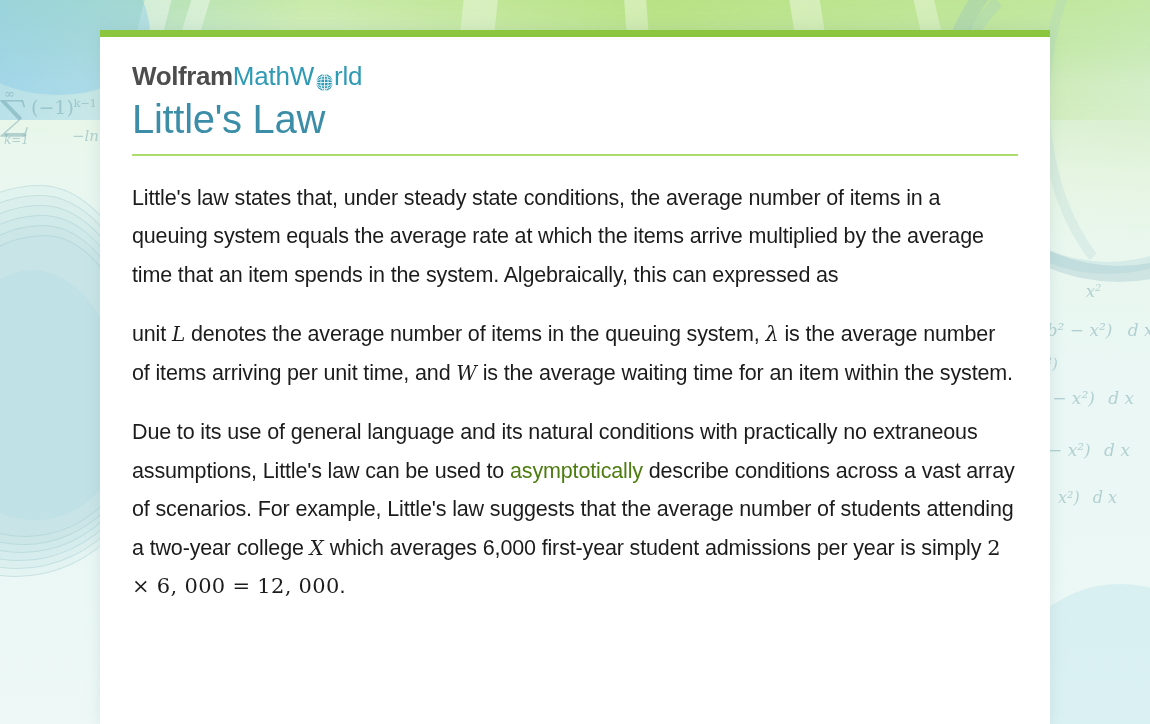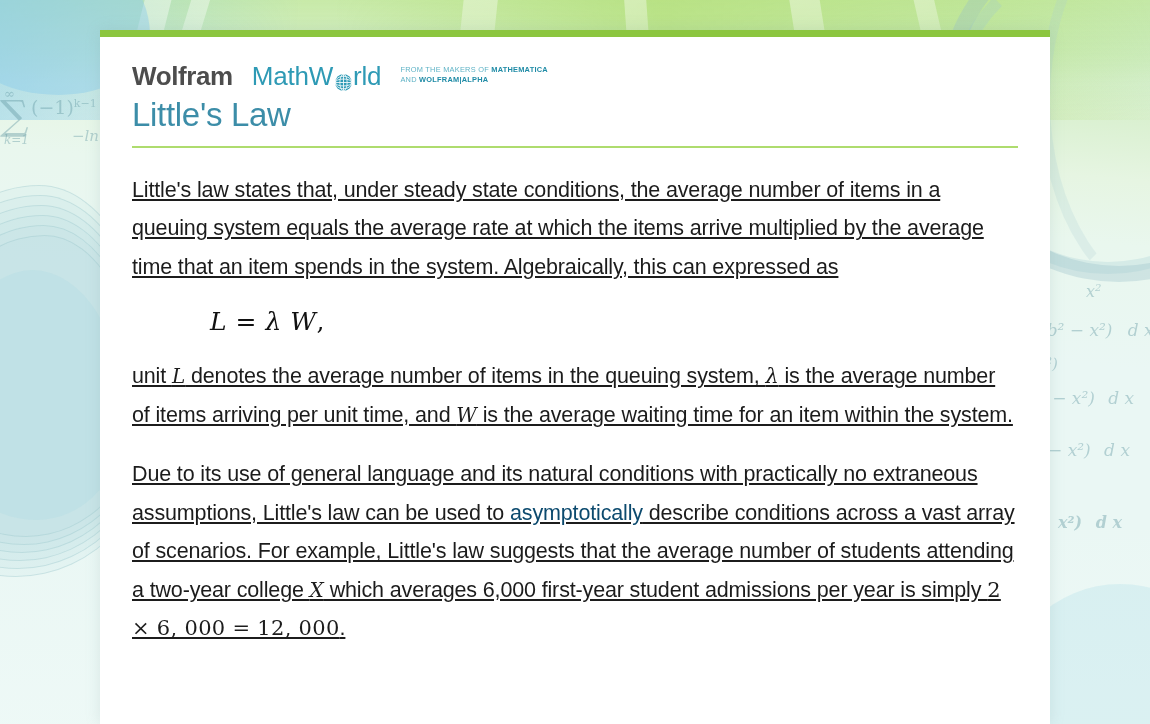--- a/index.html
+++ b/index.html
@@ -91,21 +91,21 @@
     overflow: hidden;
   }
   #card-inner {
     padding: 22px 32px 0 32px;
   }
 
   
   #logo-row {
     display: flex;
     align-items: flex-end;
-    gap: 19px;
+    gap: 0;
     height: 30px;
   }
   #logo-wolfram {
     font-size: 26px;
     font-weight: 700;
     color: #4d4d4d;
     letter-spacing: -0.4px;
     line-height: 1;
   }
   #logo-mathworld {
@@ -131,45 +131,44 @@
     color: #2e9ab5;
     letter-spacing: .25px;
     padding-bottom: 3px;
     font-weight: 600;
   }
   #logo-tagline .lite { font-weight: 400; color:#5fb3c6; }
   #logo-tagline .bold { font-weight: 700; color:#1f8ba6; }
 
   
   #page-title {
-    font-size: 33px;
+    font-size: 40px;
     font-weight: 400;
     color: #3c8da8;
     margin: 8px 0 0 0;
     line-height: 1.12;
     letter-spacing: -0.3px;
   }
   #title-rule {
     border: 0;
     border-top: 2px solid #aedc6e;
     margin: 12px 0 0 0;
   }
 
   
   .para {
     font-size: 21.5px;
     line-height: 38.5px;
     color: #1c1c1c;
     margin: 21px 0 0 0;
     letter-spacing: -0.15px;
-    text-decoration: underline;
   }
   .para:first-of-type { margin-top: 23px; }
   a.xlink {
-    color: #0c4a6e;
+    color: #4d7c0f;
     text-decoration: none;
   }
   .mathvar {
     font-family: "DejaVu Serif", serif;
     font-style: italic;
     font-size: 20px;
     letter-spacing: 0;
   }
   .mathlam {
     font-family: "DejaVu Serif", serif;
@@ -245,21 +244,21 @@
     <span>²)</span>
   </div>
   <div class="formula" style="left:1040px; top:388px; font-size:17px;">
     <span>² − x²)</span>
     <span style="margin-left:8px;">d x</span>
   </div>
   <div class="formula" style="left:1048px; top:440px; font-size:17px;">
     <span>− x²)</span>
     <span style="margin-left:8px;">d x</span>
   </div>
-  <div class="formula" style="left:1058px; top:513px; font-size:16px;font-weight:bold;">
+  <div class="formula" style="left:1058px; top:488px; font-size:16px;">
     <span>x²)</span>
     <span style="margin-left:8px;">d x</span>
   </div>
 </div>
 
 <div id="card">
   <div id="card-inner">
 
     <div id="logo-row">
       <span id="logo-wolfram">Wolfram</span>
@@ -272,36 +271,26 @@
               <ellipse cx="12" cy="12" rx="10.5" ry="4.4"></ellipse>
               <ellipse cx="12" cy="12" rx="10.5" ry="8"></ellipse>
               <ellipse cx="12" cy="12" rx="4.6" ry="10.5"></ellipse>
               <line x1="1.5" y1="12" x2="22.5" y2="12"></line>
               <line x1="12" y1="1.5" x2="12" y2="22.5"></line>
             </g>
           </svg>
         </span>
           <span>rld</span>
       </span>
-      <span id="logo-tagline">
-        <span class="lite">FROM THE MAKERS OF </span><span class="bold">MATHEMATICA</span><br>
-        <span class="lite">AND </span><span class="bold">WOLFRAM|ALPHA</span>
-      </span>
     </div>
 
     <h1 id="page-title">Little's Law</h1>
     <hr id="title-rule">
 
     <p class="para">Little's law states that, under steady state conditions, the average number of items in a queuing system equals the average rate at which the items arrive multiplied by the average time that an item spends in the system. Algebraically, this can expressed as</p>
 
-    <div id="display-equation">
-      <i>L</i>
-      <span>=</span>
-      <i>λ</i>
-      <i>W</i><span>,</span>
-    </div>
 
     <p class="para"><span>unit </span><span class="mathvar">L</span><span> denotes the average number of items in the queuing system, </span><span class="mathlam">λ</span><span> is the average number of items arriving per unit time, and </span><span class="mathvar">W</span><span> is the average waiting time for an item within the system.</span></p>
 
     <p class="para"><span>Due to its use of general language and its natural conditions with practically no extraneous assumptions, Little's law can be used to </span><a class="xlink" href="#">asymptotically</a><span> describe conditions across a vast array of scenarios. For example, Little's law suggests that the average number of students attending a two-year college </span><span class="mathvar">X</span><span> which averages 6,000 first-year student admissions per year is simply </span><span class="mathinline">2 × 6, 000 = 12, 000</span><span>.</span></p>
 
   </div>
 </div>
 
 </body></html>

